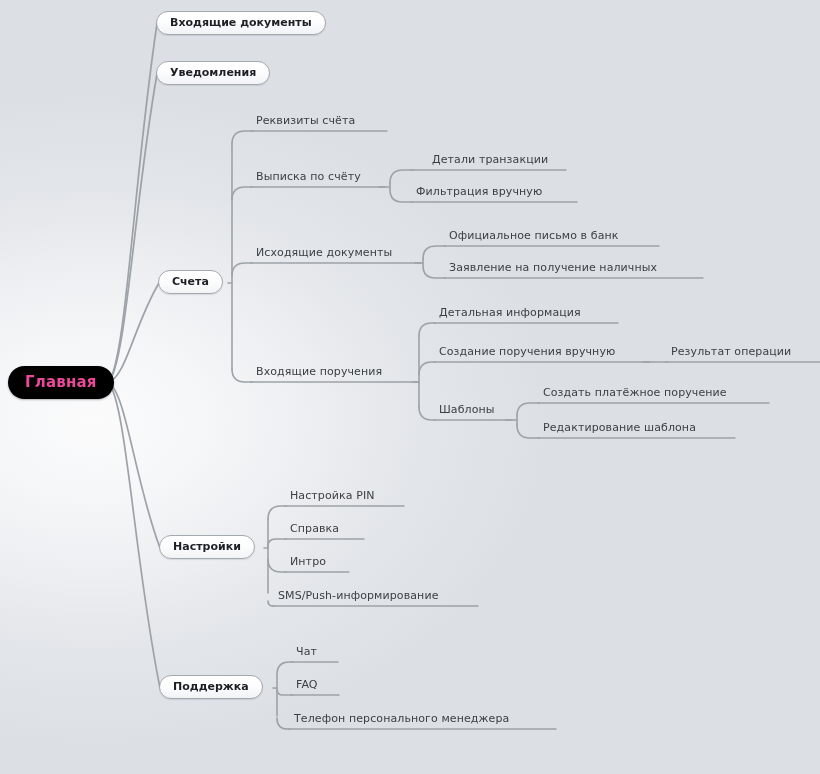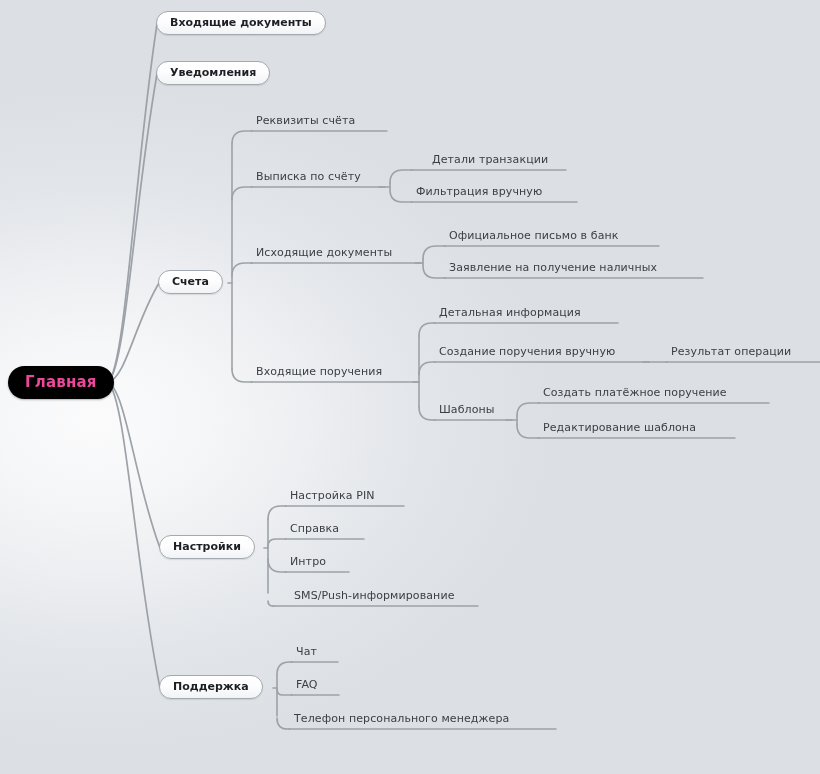--- a/index.html
+++ b/index.html
@@ -155,19 +155,19 @@
       <div class="node leaf" style="left: 433px; top: 306px;"><span>Детальная информация</span></div>
       <div class="node leaf" style="left: 433px; top: 345px;"><span>Создание поручения вручную</span></div>
       <div class="node leaf" style="left: 665px; top: 345px;"><span>Результат операции</span></div>
       <div class="node leaf" style="left: 433px; top: 403px;"><span>Шаблоны</span></div>
       <div class="node leaf" style="left: 537px; top: 386px;"><span>Создать платёжное поручение</span></div>
       <div class="node leaf" style="left: 537px; top: 421px;"><span>Редактирование шаблона</span></div>
       <div class="node pill" style="left: 159px; top: 535px;"><span>Настройки</span></div>
       <div class="node leaf" style="left: 284px; top: 489px;"><span>Настройка PIN</span></div>
       <div class="node leaf" style="left: 284px; top: 522px;"><span>Справка</span></div>
       <div class="node leaf" style="left: 284px; top: 555px;"><span>Интро</span></div>
-      <div class="node leaf" style="left: 288px; top: 589px;"><span>SMS/Push-информирование</span></div>
+      <div class="node leaf" style="left: 272px; top: 589px;"><span>SMS/Push-информирование</span></div>
       <div class="node pill" style="left: 159px; top: 675px;"><span>Поддержка</span></div>
       <div class="node leaf" style="left: 290px; top: 645px;"><span>Чат</span></div>
       <div class="node leaf" style="left: 290px; top: 678px;"><span>FAQ</span></div>
       <div class="node leaf" style="left: 288px; top: 712px;"><span>Телефон персонального менеджера</span></div>
     </div>
 </div>
 
 </body></html>

